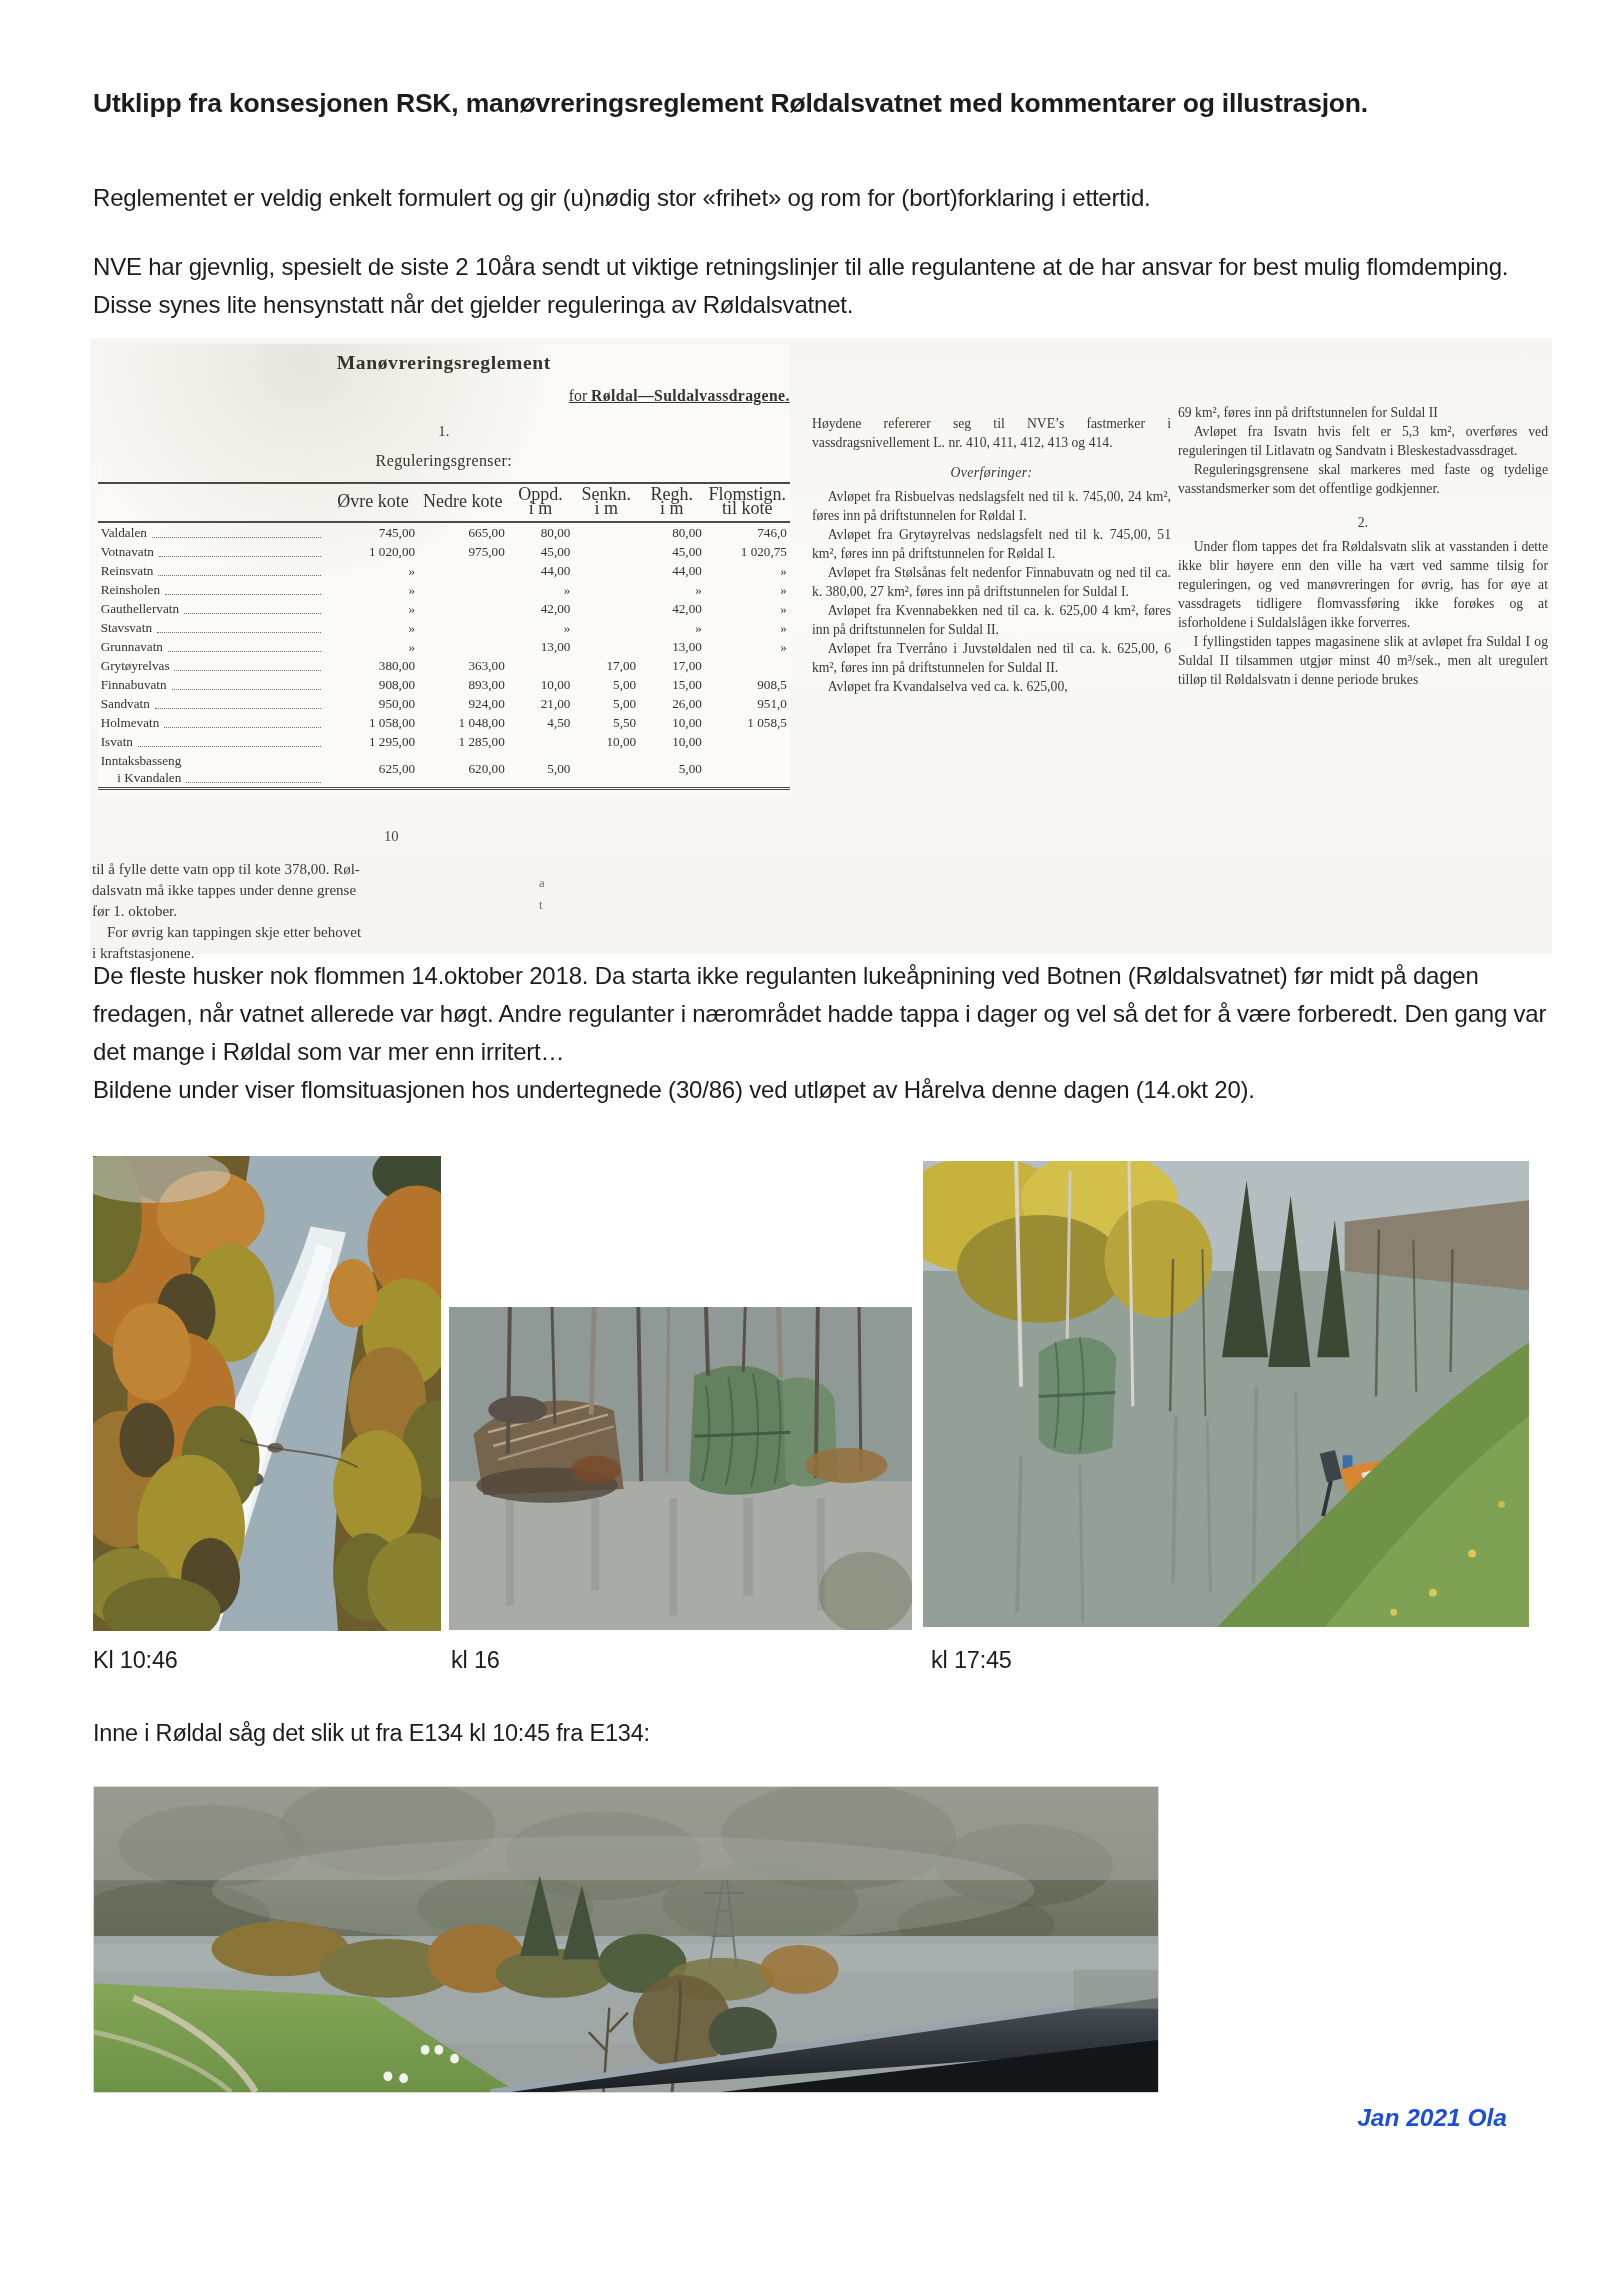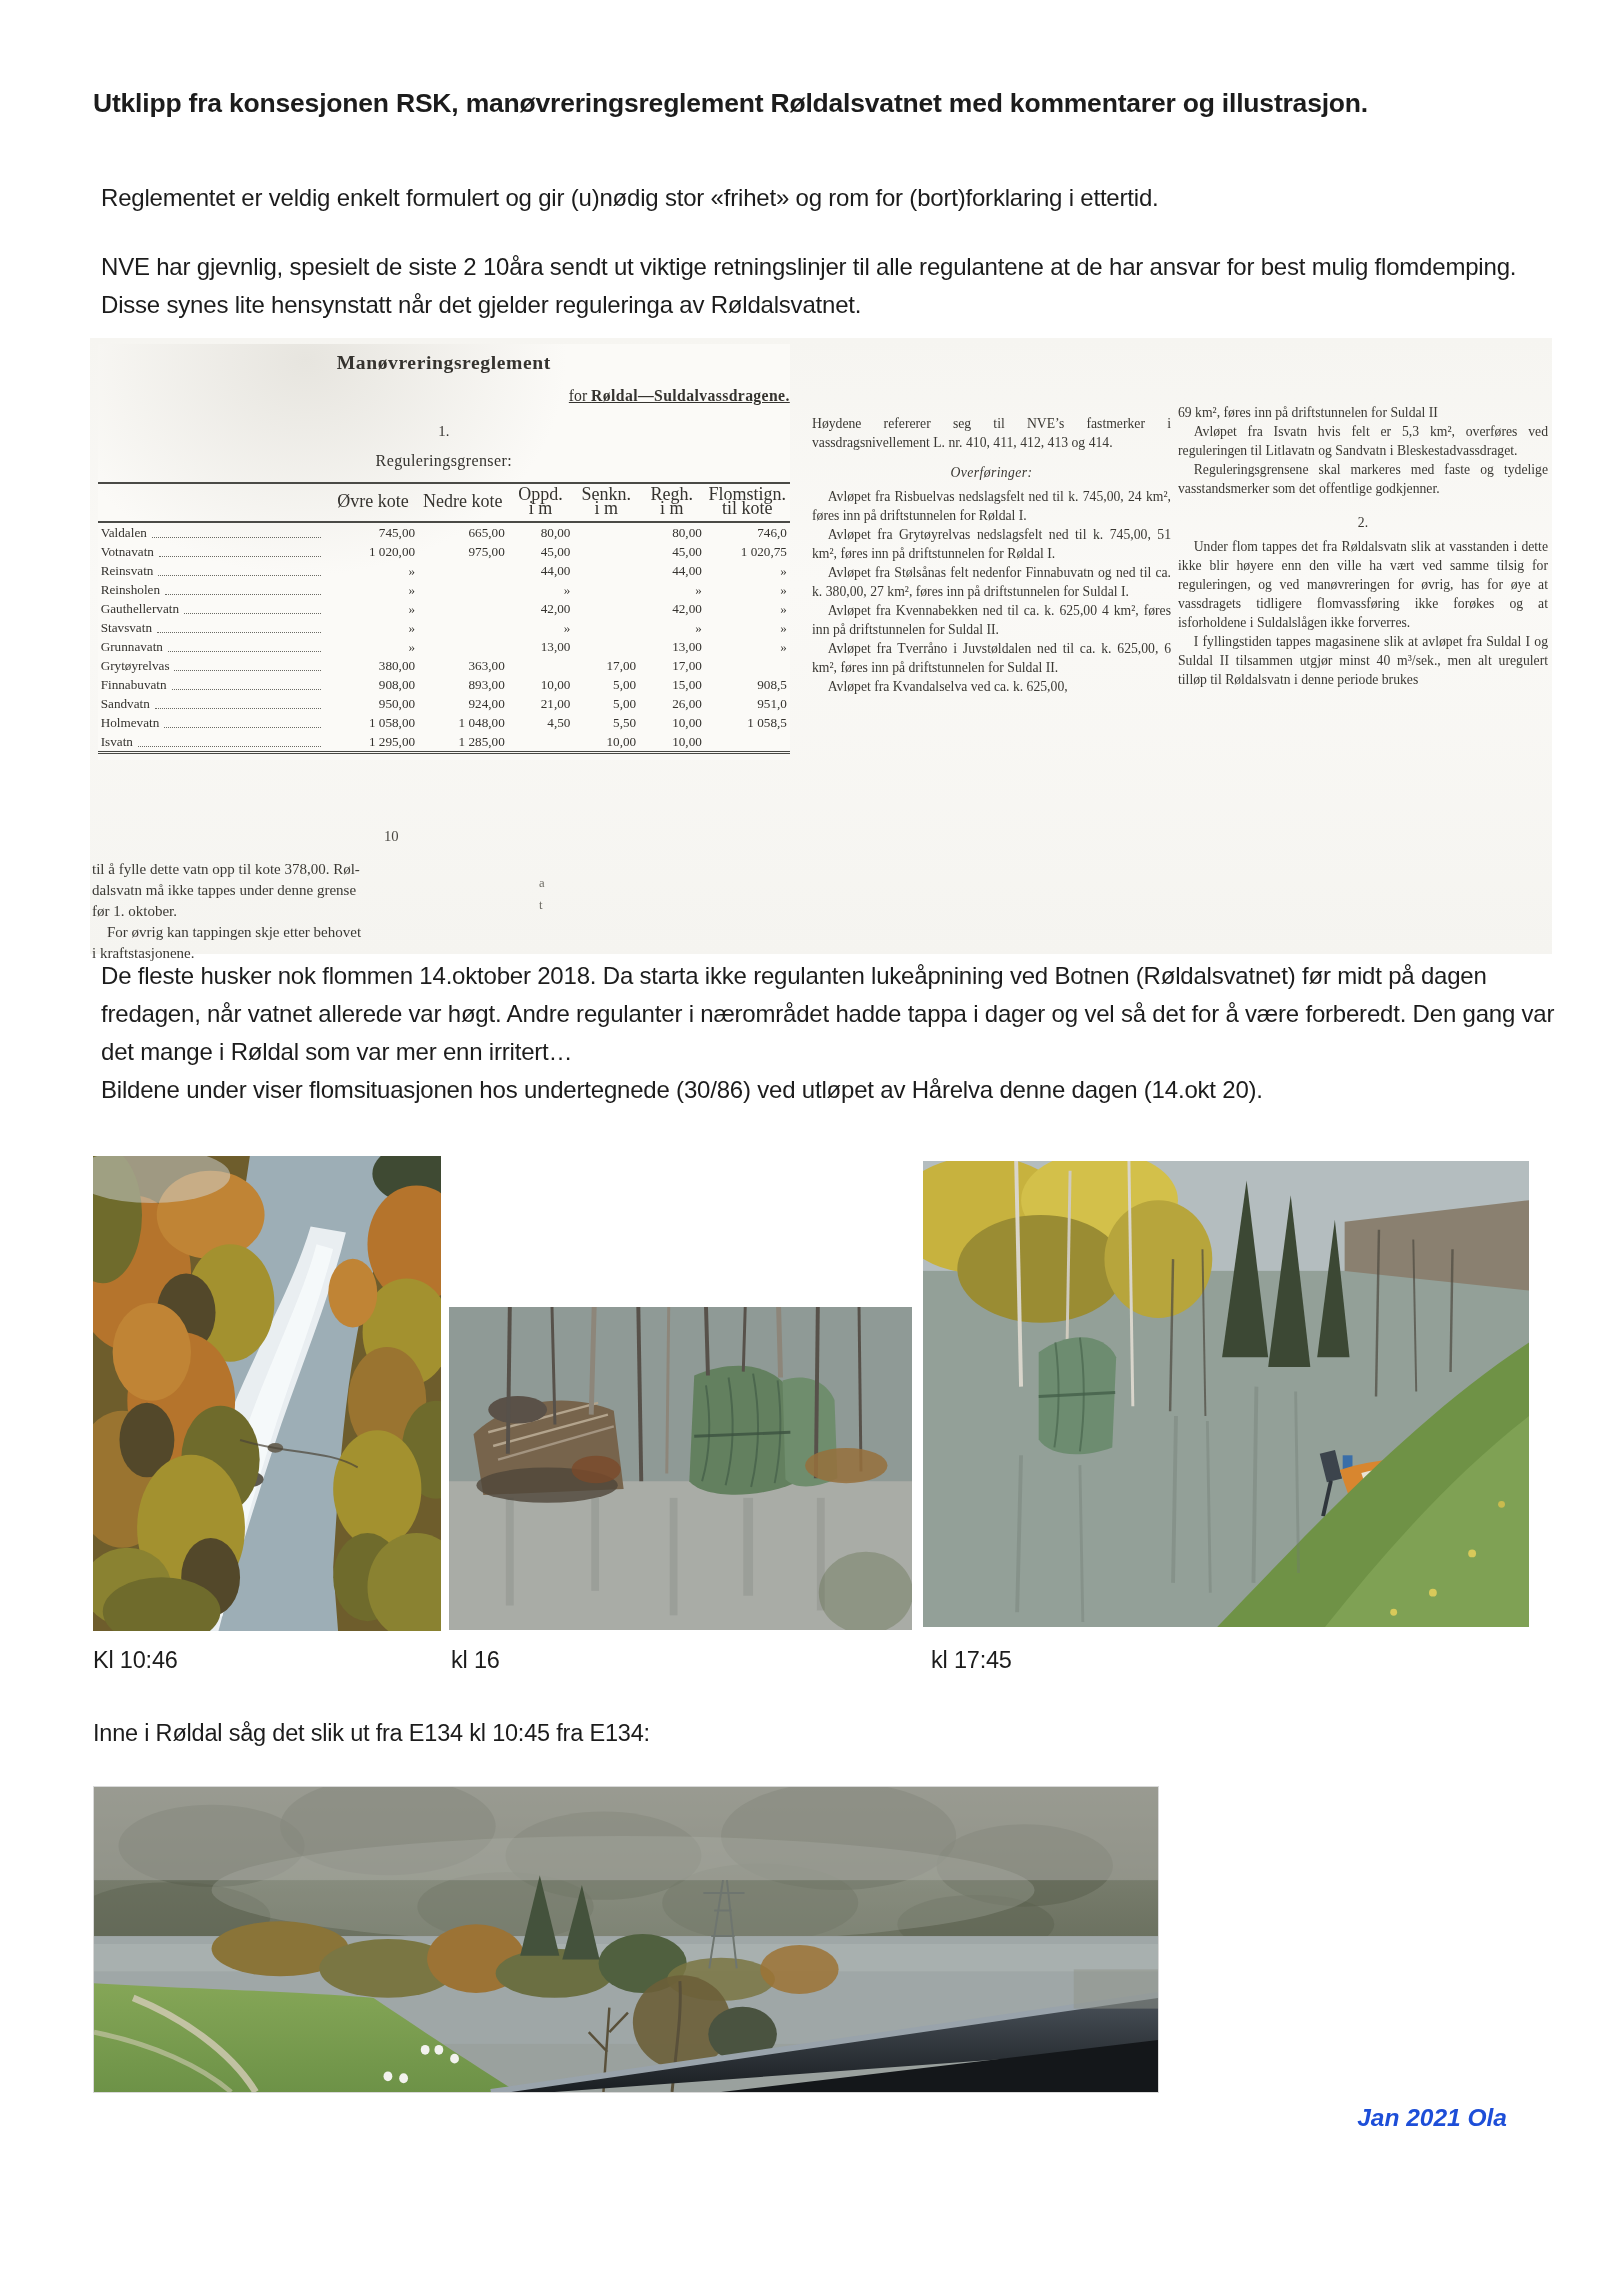--- a/index.html
+++ b/index.html
@@ -1,19 +1,19 @@
 <!DOCTYPE html>
 <html><head>
 <meta charset="utf-8">
 <style>
   html,body{margin:0;padding:0;background:#ffffff;}
   .page{position:relative;width:1621px;height:2293px;background:#fff;overflow:hidden;
         font-family:"Liberation Sans",sans-serif;color:#1c1c1c;}
   .doc-title{position:absolute;left:93px;top:88px;width:1451px;font-size:26.5px;font-weight:bold;letter-spacing:-0.2px;}
-  .para{position:absolute;left:93px;width:1456px;font-size:24px;line-height:38px;letter-spacing:-0.2px;margin-left:8px;}
+  .para{position:absolute;left:93px;width:1456px;font-size:24px;line-height:38px;letter-spacing:-0.2px;}
   .p-intro{top:179px;}
   .p-nve{top:248px;}
   .ul{}
   .p-flood{top:957px;}
   .p-flood p{margin:0;}
 
   
   .scan{position:absolute;left:90px;top:338px;width:1462px;height:616px;
         font-family:"Liberation Serif",serif;color:#35332f;
         background:linear-gradient(180deg,#f6f5f1,#faf9f6 40%,#f5f4f0);}
@@ -200,20 +200,30 @@
             </tr>
             <tr>
               <td class="nm"><span>Isvatn</span><span class="dots"></span></td>
               <td>1 295,00</td>
               <td>1 285,00</td>
               <td></td>
               <td>10,00</td>
               <td>10,00</td>
               <td></td>
             </tr>
+            <tr>
+              <td class="nm"><span>Inntaksbasseng
+i Kvandalen</span><span class="dots"></span></td>
+              <td>625,00</td>
+              <td>620,00</td>
+              <td>5,00</td>
+              <td></td>
+              <td>5,00</td>
+              <td></td>
+            </tr>
           </tbody>
       </table>
     </div>
 
     <div class="scan-pagenum">10</div>
     <div class="scan-frag">til å fylle dette vatn opp til kote 378,00. Røl-
 dalsvatn må ikke tappes under denne grense
 før 1. oktober.
 &nbsp;&nbsp;&nbsp;&nbsp;For øvrig kan tappingen skje etter behovet
 i kraftstasjonene.</div>

